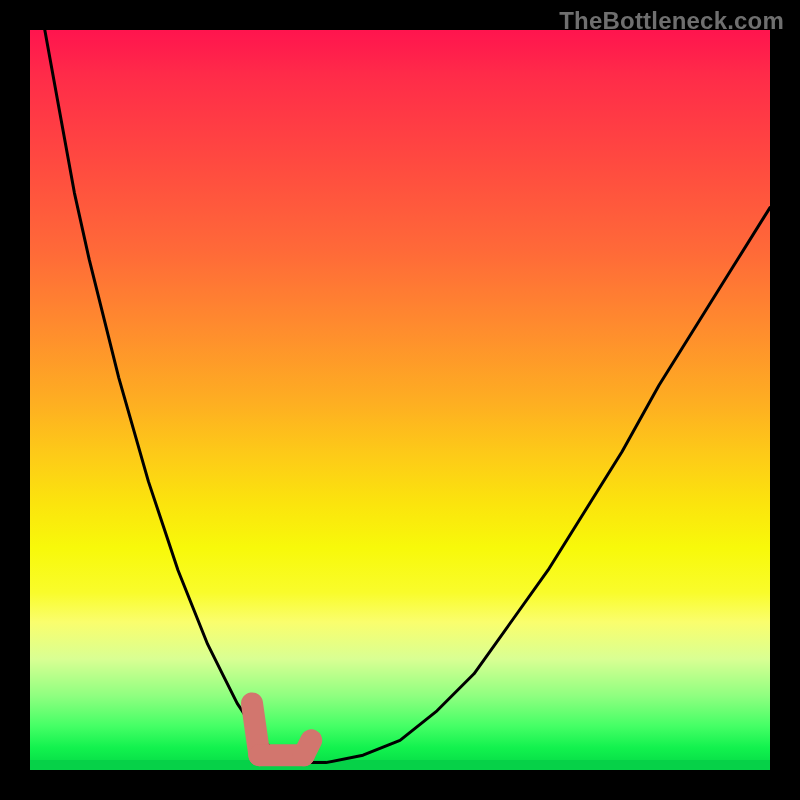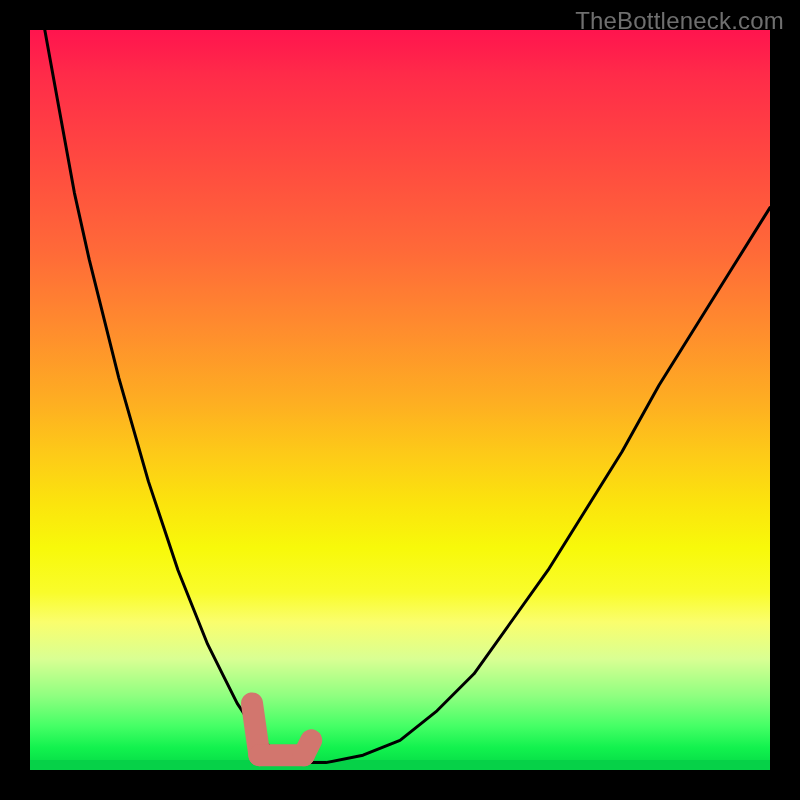--- a/index.html
+++ b/index.html
@@ -46,21 +46,21 @@
     height: 10px;
     bottom: 0;
     background: #06d148;
   }
   .watermark {
     position: absolute;
     top: 7px;
     right: 16px;
     color: #6f6f6f;
     font-size: 24px;
-    font-weight: 400;
+    font-weight: 700;
     letter-spacing: 0.2px;
     user-select: none;
     margin-left: 32px;
   }
   svg.curve {
     position: absolute;
     left: 0;
     top: 0;
     width: 740px;
     height: 740px;

